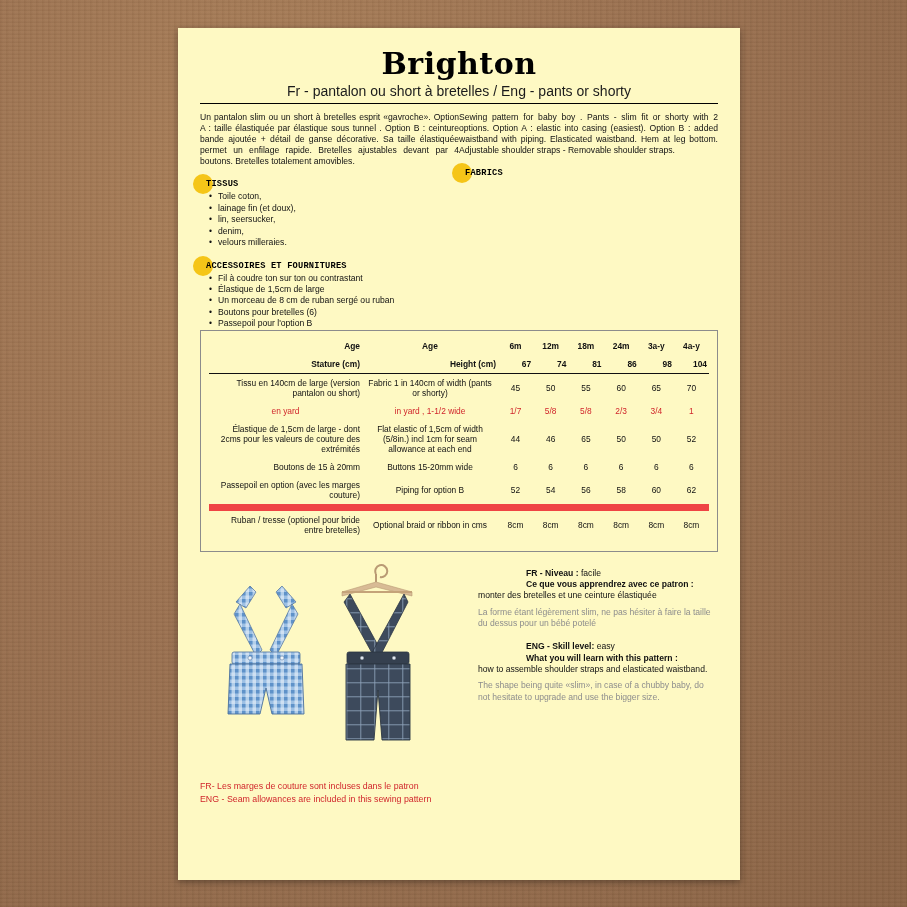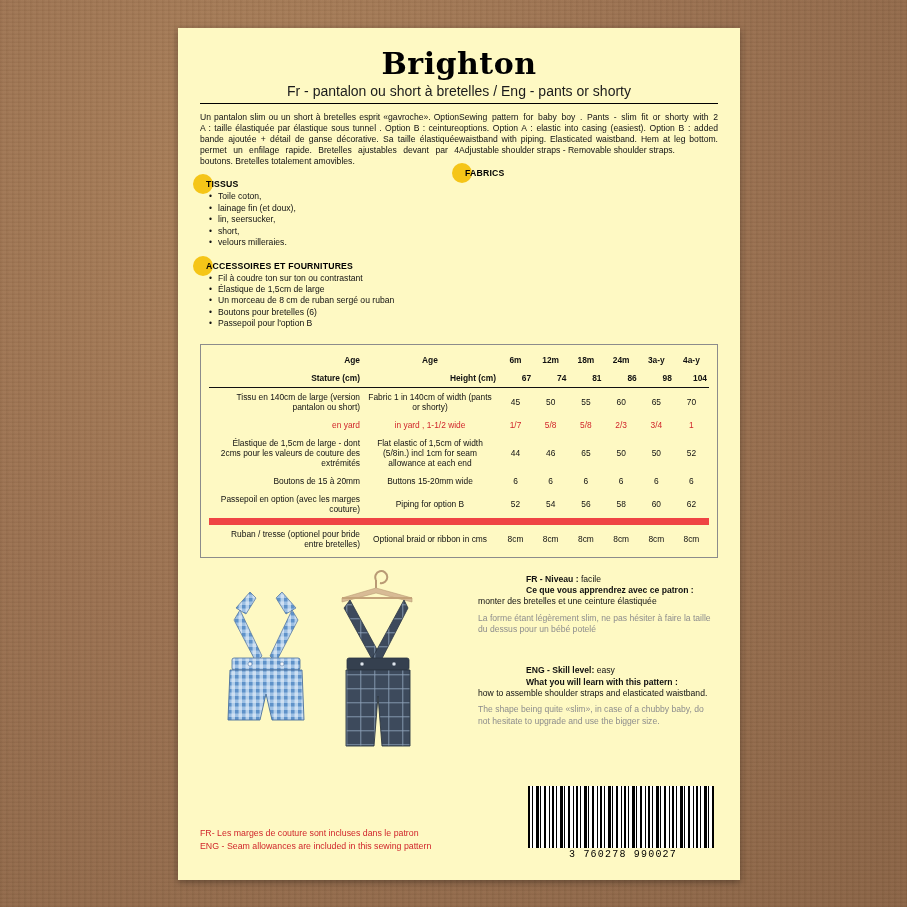--- a/index.html
+++ b/index.html
@@ -86,20 +86,21 @@
     background: #f5c518;
   }
   .sec-title {
     position: relative;
     font-size: 8.7px;
     font-weight: bold;
     color: #000;
     letter-spacing: 0.2px;
     padding-left: 6px;
     margin-bottom: 2px;
+    font-family: Liberation Mono, monospace;
   }
   ul.bullets {
     margin: 0;
     padding-left: 18px;
     list-style: none;
   }
   ul.bullets li {
     font-size: 8.6px;
     line-height: 1.33;
     color: #111;
@@ -107,23 +108,22 @@
   }
   ul.bullets li::before {
     content: "•";
     position: absolute;
     left: -9px;
     top: 0;
     color: #111;
   }
   
   .table-wrap {
-    margin-top: 14px;
     border: 1px solid #8c8c8c;
-    padding: 6px 8px 4px 8px;
+    padding: 6px 8px 12px 8px;
   }
   table.sizes {
     width: 100%;
     border-collapse: collapse;
     font-size: 8.4px;
     color: #111;
   }
   table.sizes td, table.sizes th {
     padding: 4px 2px;
     vertical-align: middle;
@@ -150,20 +150,21 @@
     font-weight: bold;
     padding-top: 0px;
     padding-bottom: 5px;
     text-align: right;
   }
   .border-bottom td {
     border-bottom: 1px solid #111;
   }
   .row-red td {
     color: #d0252b;
+    text-align: center;
   }
   .row-sep td {
     border-top: 7px solid #ef4444;
   }
   
   .bottom {
     margin-top: 12px;
     display: flex;
     gap: 10px;
   }
@@ -181,21 +182,21 @@
   }
   .skill .hl {
     font-weight: bold;
     padding-left: 48px;
   }
   .skill .muted {
     color: #8d8d8d;
     margin-top: 5px;
   }
   .skill .blk {
-    margin-top: 30px;
+    margin-top: 12px;
   }
   .footer {
     margin-top: 16px;
     display: flex;
     align-items: flex-end;
     justify-content: space-between;
   }
   .seam {
     color: #d0252b;
     font-size: 8.8px;
@@ -240,21 +241,21 @@
       <div class="col">
         <div class="intro">Un pantalon slim ou un short à bretelles esprit «gavroche». Option A : taille élastiquée par élastique sous tunnel . Option B : ceinture bande ajoutée + détail de ganse décorative. Sa taille élastiquée permet un enfilage rapide. Bretelles ajustables devant par 4 boutons. Bretelles totalement amovibles.</div>
 
         <div class="section">
           <div class="dot"></div>
           <div class="sec-title">TISSUS</div>
           <ul class="bullets">
             <li>Toile coton,</li>
             <li> lainage fin (et doux),</li>
             <li>lin, seersucker,</li>
-            <li>short,</li>
+            <li>denim,</li>
             <li>velours milleraies.</li>
           </ul>
         </div>
 
         <div class="section">
           <div class="dot"></div>
           <div class="sec-title">ACCESSOIRES ET FOURNITURES</div>
           <ul class="bullets">
             <li>Fil à coudre ton sur ton ou contrastant</li>
             <li>Élastique de 1,5cm de large</li>
@@ -427,20 +428,16 @@
         <div>how to assemble shoulder straps and elasticated waistband.</div>
         <div class="muted">The shape being quite «slim», in case of a chubby baby, do not hesitate to upgrade and use the bigger size.</div>
       </div>
     </div>
 
     <div class="footer">
       <div class="seam">
         <div>FR- Les marges de couture sont incluses dans le patron</div>
         <div>ENG - Seam allowances are included in this sewing pattern</div>
       </div>
-      <div class="barcode-box">
-        <div class="barcode"></div>
-        <div class="barcode-num">3  760278 990027</div>
-      </div>
     </div>
 
   </div>
 </div>
 
 </body></html>

